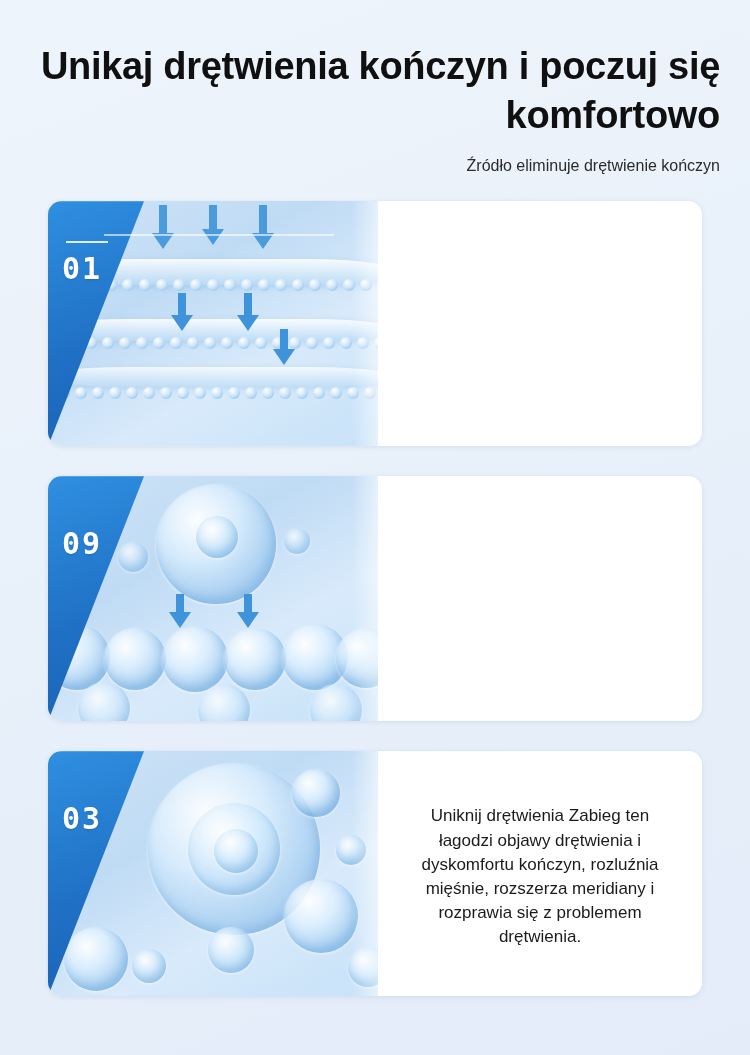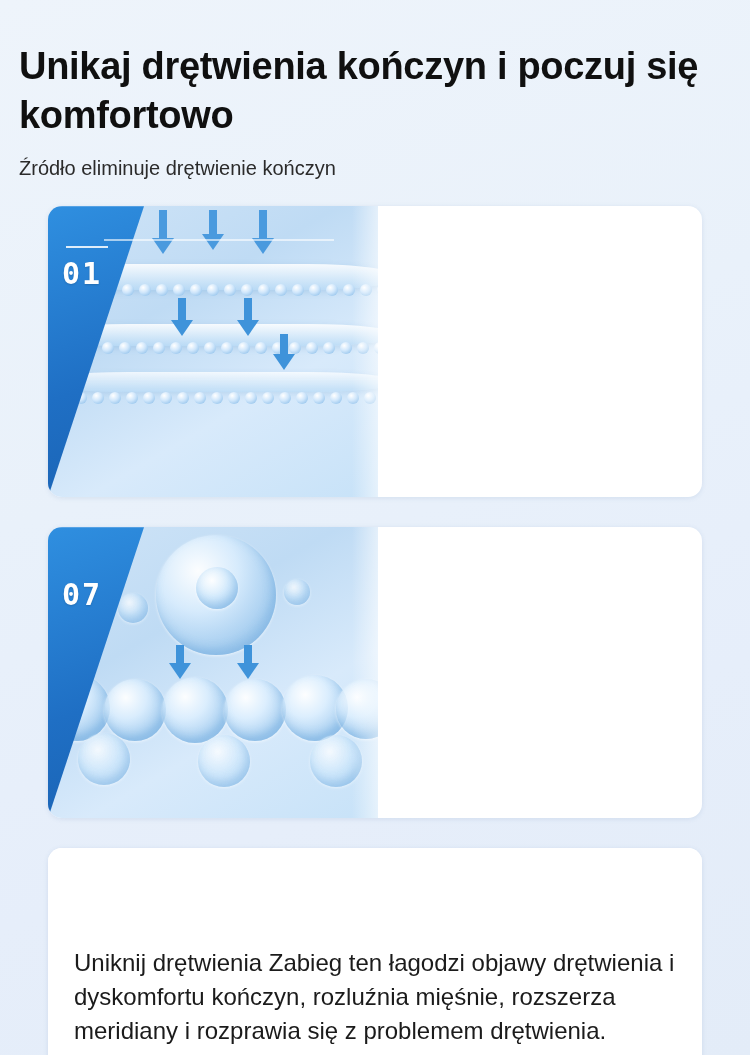--- a/index.html
+++ b/index.html
@@ -16,54 +16,55 @@
   .page {
     position: relative;
     width: 750px;
     height: 1055px;
     padding: 0;
   }
 
   
   .header {
     padding: 42px 30px 0 19px;
-    text-align: left;
+    text-align: right;
   }
   .title {
     font-size: 38px;
     font-weight: bold;
     color: #101010;
     line-height: 1.28;
     letter-spacing: -0.3px;
     margin: 0;
   }
   .subtitle {
     margin: 18px 0 0 0;
-    font-size: 20px;
+    font-size: 16px;
     color: #2b2b2b;
     font-weight: normal;
   }
 
   
   .cards {
     margin-top: 26px;
     padding: 0 48px;
     display: flex;
     flex-direction: column;
     gap: 30px;
   }
 
   .card {
     position: relative;
     display: flex;
-    height: 291px;
+    height: 245px;
     border-radius: 14px;
     overflow: hidden;
     background: #ffffff;
     box-shadow: 0 1px 5px rgba(70,110,160,0.13);
+    text-align: center;
   }
 
   
   .card-visual {
     position: relative;
     width: 330px;
     flex: 0 0 330px;
     overflow: hidden;
     background: linear-gradient(150deg, #cfe4f7 0%, #bfdbf4 35%, #d8eafb 65%, #c7e2f8 100%);
   }
@@ -156,21 +157,21 @@
     align-items: center;
     background: #ffffff;
   }
   .card-text p {
     margin: 0;
     font-size: 19.5px;
     line-height: 1.42;
     color: #1b1b1b;
   }
   .card:nth-child(2) .card-text p { font-size: 20px; }
-  .card:nth-child(3) .card-text p { font-size: 24px; }
+  .card:nth-child(3) .card-text p { font-size: 17px; }
 
   
   .visual-fade {
     position: absolute;
     right: 0; top: 0; bottom: 0;
     width: 26px;
     background: linear-gradient(90deg, rgba(255,255,255,0), rgba(255,255,255,0.55));
   }
 </style>
 </head>
@@ -294,25 +295,42 @@
           <div class="bubble small" style="left:30px; top:206px; width:52px; height:52px; opacity:0.85;"></div>
           <div class="bubble small" style="left:150px; top:208px; width:52px; height:52px; opacity:0.85;"></div>
           <div class="bubble small" style="left:262px; top:208px; width:52px; height:52px; opacity:0.85;"></div>
 
           <div class="arrow-stem" style="left:128px; top:118px; height:20px; background:#3f93da;"></div>
           <div class="arrow" style="left:121px; top:136px; border-top-color:#3f93da;"></div>
           <div class="arrow-stem" style="left:196px; top:118px; height:20px; background:#3f93da;"></div>
           <div class="arrow" style="left:189px; top:136px; border-top-color:#3f93da;"></div>
         </div>
         <div class="badge"></div>
-        <div class="badge-num">07</div>
+        <div class="badge-num">09</div>
         <div class="visual-fade"></div>
       </div>
     </div>
 
     <div class="card">
+      <div class="card-visual">
+        <div class="bubbles">
+          <div class="bubble" style="left:100px; top:12px; width:172px; height:172px;"></div>
+          <div class="bubble small" style="left:140px; top:52px; width:92px; height:92px; opacity:0.9;"></div>
+          <div class="bubble small" style="left:166px; top:78px; width:44px; height:44px; opacity:0.9;"></div>
+          <div class="bubble" style="left:244px; top:18px; width:48px; height:48px;"></div>
+          <div class="bubble small" style="left:288px; top:84px; width:30px; height:30px;"></div>
+          <div class="bubble" style="left:236px; top:128px; width:74px; height:74px;"></div>
+          <div class="bubble small" style="left:160px; top:176px; width:46px; height:46px;"></div>
+          <div class="bubble" style="left:16px; top:176px; width:64px; height:64px;"></div>
+          <div class="bubble small" style="left:84px; top:198px; width:34px; height:34px;"></div>
+          <div class="bubble small" style="left:300px; top:196px; width:40px; height:40px;"></div>
+        </div>
+        <div class="badge"></div>
+        <div class="badge-num">03</div>
+        <div class="visual-fade"></div>
+      </div>
       <div class="card-text">
         <p>Uniknij drętwienia Zabieg ten łagodzi objawy drętwienia i dyskomfortu kończyn, rozluźnia mięśnie, rozszerza meridiany i rozprawia się z problemem drętwienia.</p>
       </div>
     </div>
 
   </div>
 </div>
 
 </body></html>

